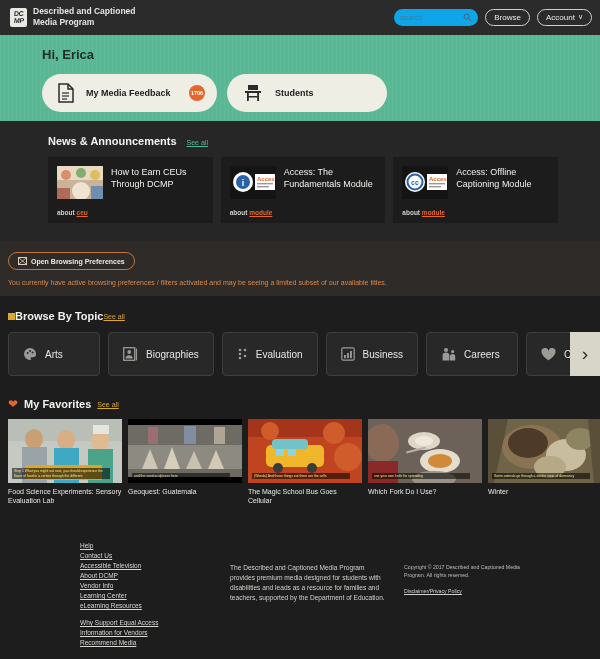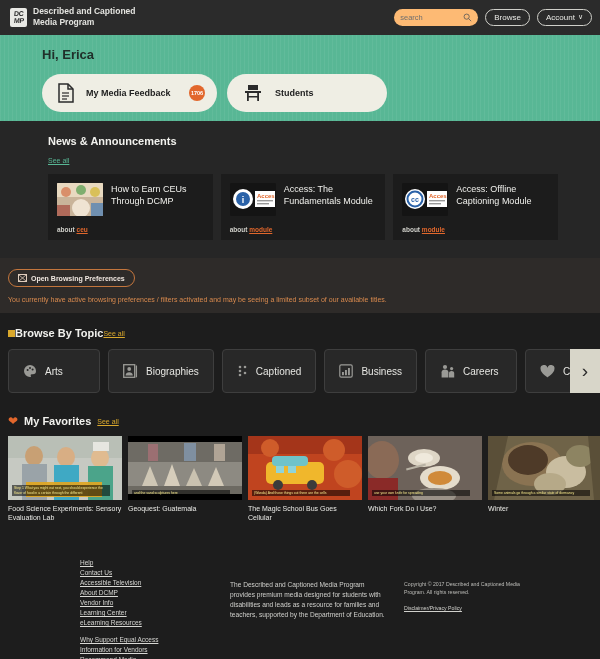--- a/index.html
+++ b/index.html
@@ -21,21 +21,21 @@
   .brand { display: flex; align-items: center; gap: 6px; }
   .logo-mark {
     width: 17px; height: 19px; background: #e8e8e4; color: #2b2b2b;
     border-radius: 2px; display: flex; flex-direction: column;
     align-items: center; justify-content: center;
     font-size: 7px; font-weight: bold; line-height: 7px; letter-spacing: -0.3px;
   }
   .brand-text { color: #e4e4e0; font-size: 8.5px; line-height: 11px; font-weight: 600; }
   .nav-right { margin-left: auto; display: flex; align-items: center; gap: 7px; }
   .searchbox {
-    width: 84px; height: 17px; border-radius: 9px; background: #fdba74;
+    width: 84px; height: 17px; border-radius: 9px; background: #0ea5e9;
     display: flex; align-items: center; padding: 0 6px;
   }
   .searchbox input {
     border: none; background: transparent; outline: none; width: 100%;
     font-size: 7.5px; color: #4a4a4a; font-family: "Liberation Sans", sans-serif;
   }
   .searchbox input::placeholder { color: #6f6f6f; }
   .mag { width: 9px; height: 9px; flex-shrink: 0; }
   .pillbtn {
     height: 17px; border: 1px solid #cfcfc9; border-radius: 9px;
@@ -64,21 +64,21 @@
   .hero-card-label { color: #222; font-size: 9px; font-weight: bold; }
   .badge {
     position: absolute; right: 12px; width: 16px; height: 16px;
     border-radius: 50%; background: #e2672c; color: #fff;
     font-size: 5.5px; font-weight: bold;
     display: flex; align-items: center; justify-content: center;
   }
 
   
   .news-sec { background: #262626; padding: 14px 42px 18px 48px; }
-  .sec-head { display: flex; align-items: baseline; gap: 10px; margin-bottom: 10px; flex-direction: column; }
+  .sec-head { display: flex; align-items: baseline; gap: 10px; margin-bottom: 10px; }
   .sec-title { color: #f2f2ee; font-size: 11px; font-weight: bold; }
   .seeall { font-size: 7px; text-decoration: underline; cursor: pointer; }
   .seeall.green { color: #58b795; }
   .seeall.gold { color: #d9a82c; }
   .news-grid { display: flex; gap: 8px; }
   .news-card { flex: 1; background: #1c1c1c; padding: 9px 9px 7px 9px; }
   .news-top { display: flex; gap: 8px; }
   .news-thumb { width: 46px; height: 33px; flex-shrink: 0; border-radius: 1px; overflow: hidden; }
   .news-title { color: #f0f0ec; font-size: 9px; line-height: 12px; font-weight: 500; }
   .news-meta { margin-top: 10px; font-size: 6.5px; color: #cfcfc9; font-weight: bold; }
@@ -321,21 +321,21 @@
       </div>
 
       <div class="topic-card">
         <svg width="11" height="14" viewBox="0 0 11 14">
           <circle cx="3" cy="3" r="1.3" fill="#9a9a96"></circle>
           <circle cx="3" cy="7" r="1.3" fill="#9a9a96"></circle>
           <circle cx="3" cy="11" r="1.3" fill="#9a9a96"></circle>
           <circle cx="8" cy="3" r="1.3" fill="#9a9a96"></circle>
           <circle cx="8" cy="9" r="1.3" fill="#9a9a96"></circle>
         </svg>
-        <span class="topic-label">Captioned</span>
+        <span class="topic-label">Evaluation</span>
       </div>
 
       <div class="topic-card">
         <svg width="14" height="14" viewBox="0 0 14 14">
           <rect x="0.8" y="0.8" width="12.4" height="12.4" rx="1.4" fill="none" stroke="#9a9a96" stroke-width="1.2"></rect>
           <rect x="3" y="8" width="1.9" height="3.2" fill="#9a9a96"></rect>
           <rect x="6" y="6" width="1.9" height="5.2" fill="#9a9a96"></rect>
           <rect x="9" y="4" width="1.9" height="7.2" fill="#9a9a96"></rect>
         </svg>
         <span class="topic-label">Business</span>

